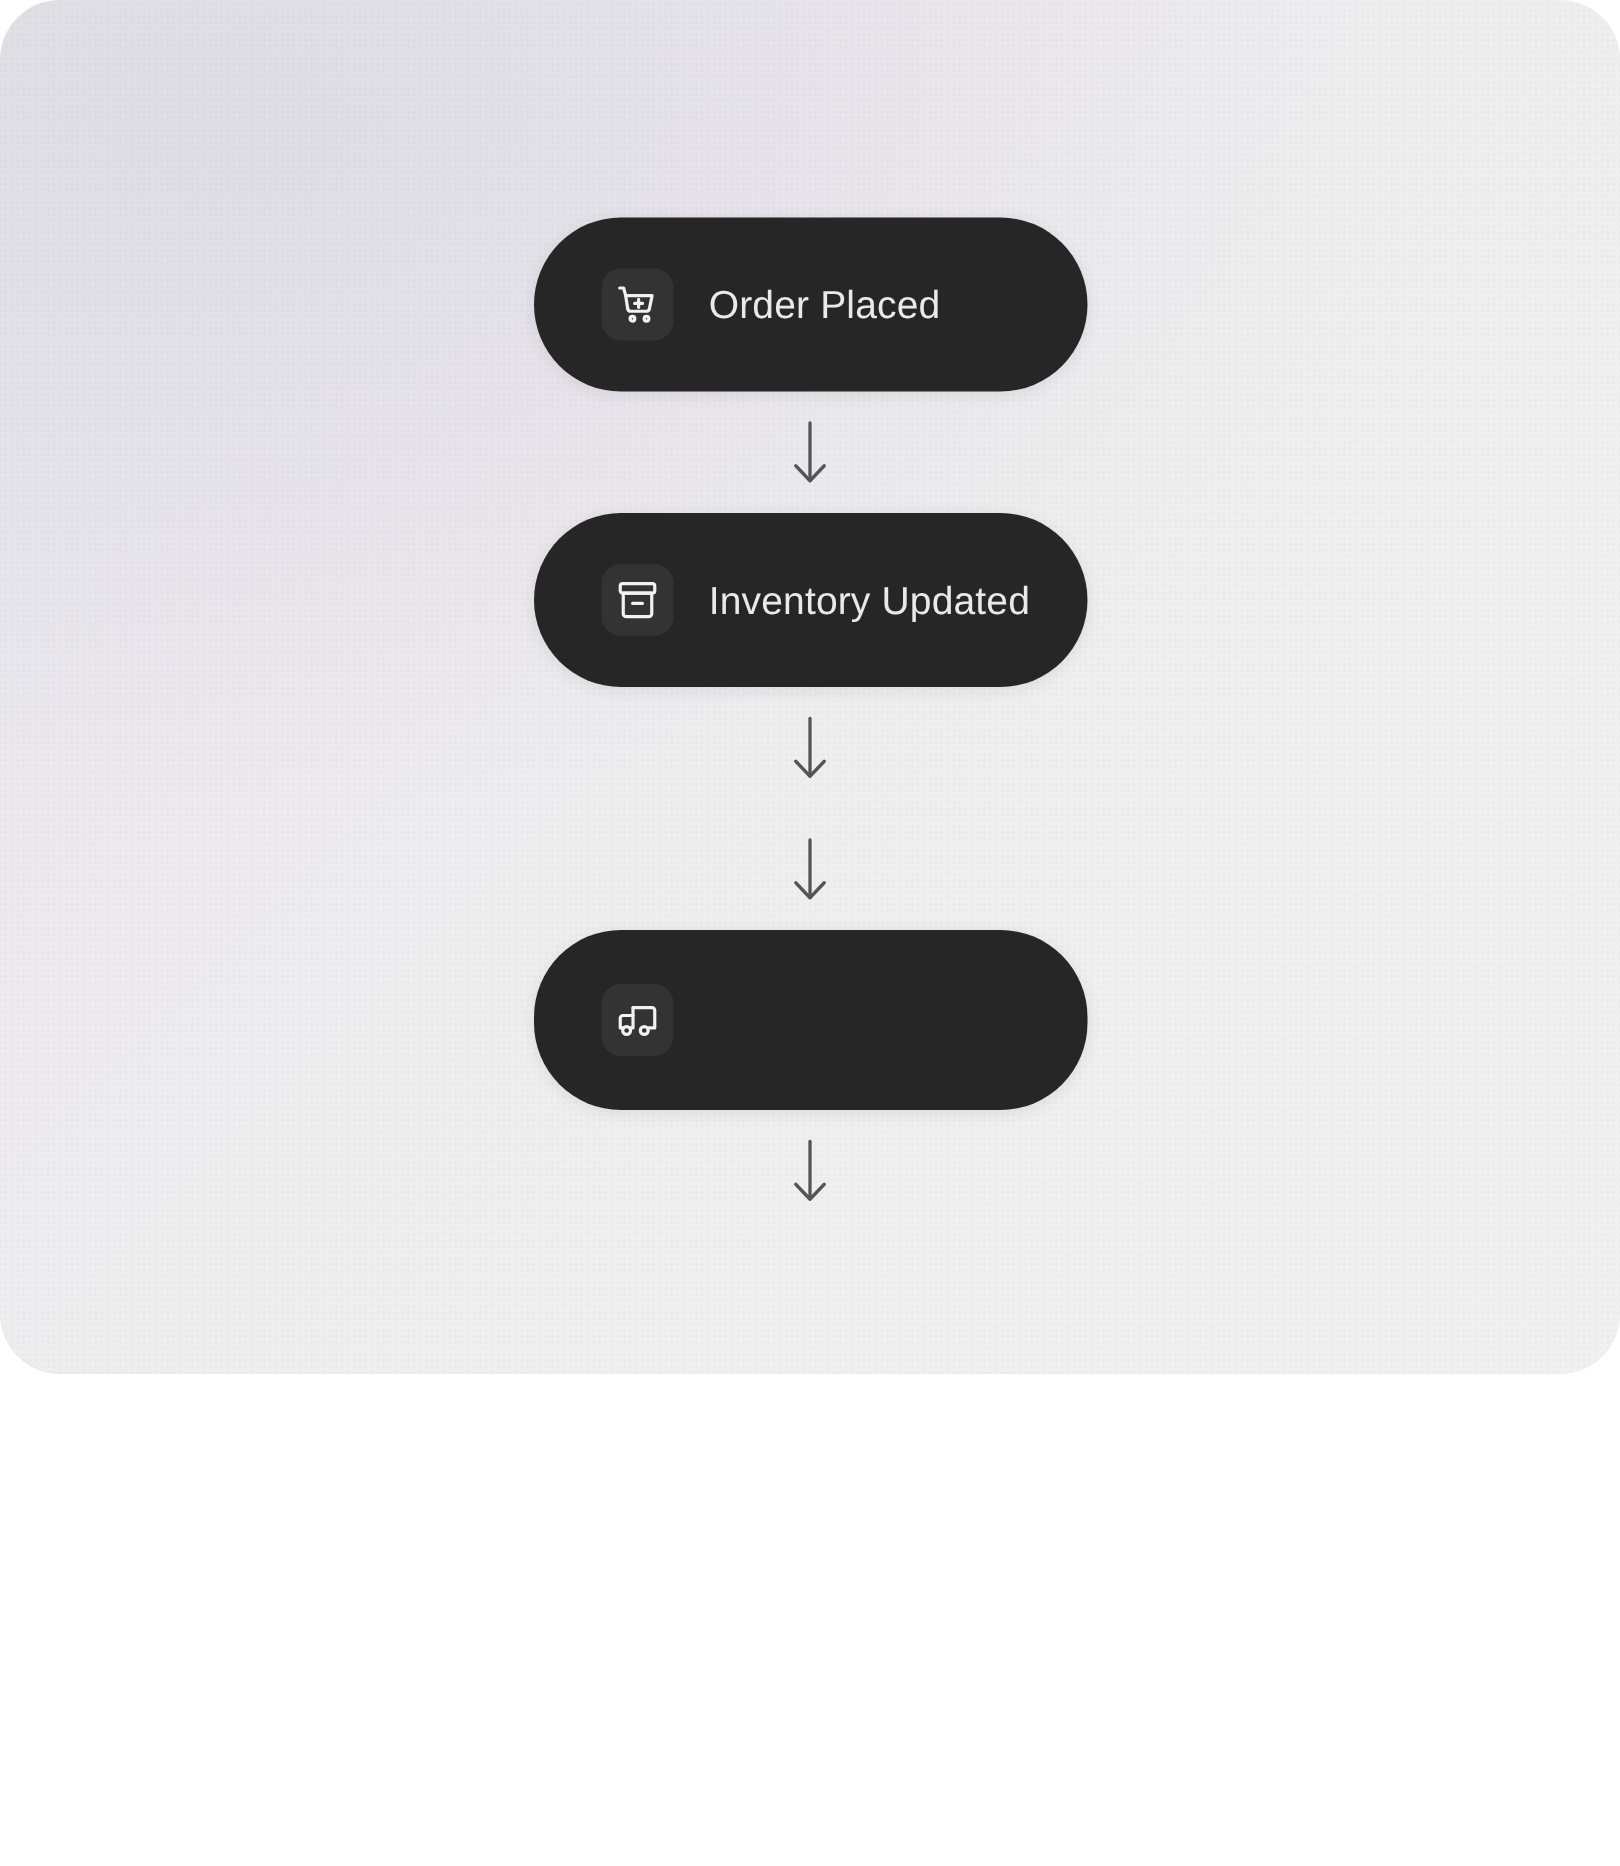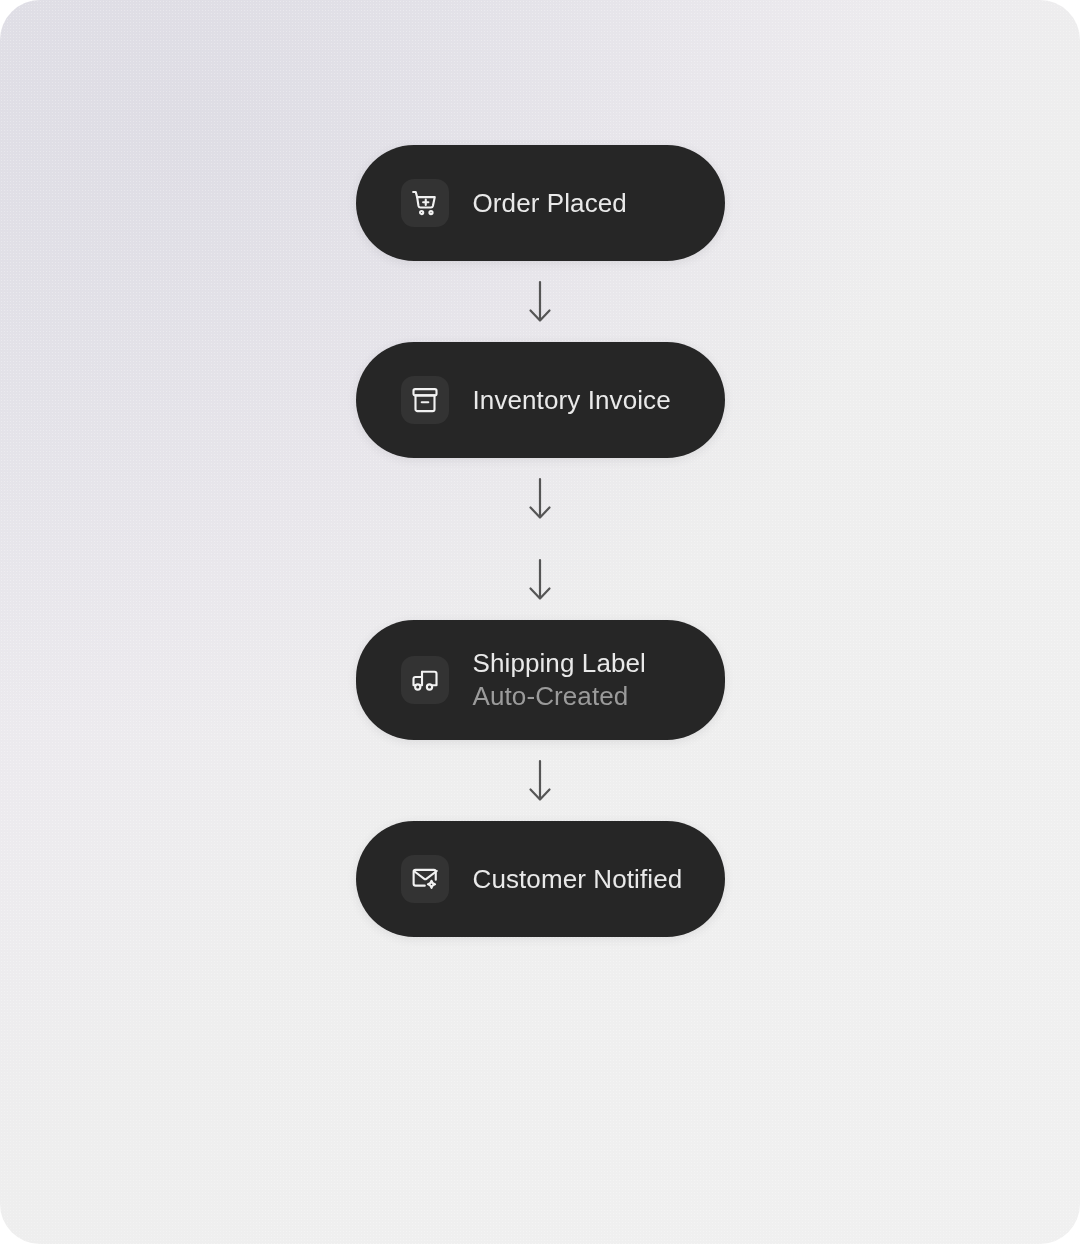--- a/index.html
+++ b/index.html
@@ -10,21 +10,21 @@
     overflow: hidden;
   }
   body {
     font-family: "Liberation Sans", sans-serif;
     background: #ffffff;
   }
 
   #canvas {
     position: relative;
     width: 1080px;
-    height: 1244px;
+    height: 916px;
     border-radius: 40px;
     overflow: hidden;
     background:
       linear-gradient(135deg,
         #e5e4ea 0%,
         #e8e7ec 18%,
         #eceaee 34%,
         #eeeeee 52%,
         #efefef 70%,
         #f0f0f0 100%);
@@ -159,21 +159,21 @@
 
     <div class="node">
       <div class="icon-tile">
         <svg viewBox="0 0 24 24" fill="none" stroke="#f2f2f2" stroke-width="1.7" stroke-linecap="round" stroke-linejoin="round">
           <rect x="2.8" y="3.3" width="18.4" height="5" rx="1.3"></rect>
           <path d="M4.4 8.3h15.2v11a1.6 1.6 0 0 1-1.6 1.6H6a1.6 1.6 0 0 1-1.6-1.6v-11z"></path>
           <path d="M9.4 13.8h5.2"></path>
         </svg>
       </div>
       <div class="labels">
-        <div class="label-main">Inventory Invoice</div>
+        <div class="label-main">Inventory Updated</div>
       </div>
     </div>
 
     <div class="connector">
       <svg viewBox="0 0 34 48" fill="none" stroke="#555555" stroke-width="2.2" stroke-linecap="round" stroke-linejoin="round">
         <path d="M17 4v38"></path>
         <path d="M7.5 32.5 17 42.5 26.5 32.5"></path>
       </svg>
     </div>
 
@@ -188,40 +188,24 @@
     <div class="node two-line">
       <div class="icon-tile">
         <svg viewBox="0 0 24 24" fill="none" stroke="#f2f2f2" stroke-width="1.7" stroke-linecap="round" stroke-linejoin="round">
           <path d="M9.6 5.4h10.1a1.5 1.5 0 0 1 1.5 1.5v9.3h-3.1"></path>
           <path d="M9.6 5.4v10.8H8.1"></path>
           <path d="M9.6 9.6H4.3a1.5 1.5 0 0 0-1.5 1.5v5.1h1.7"></path>
           <circle cx="6.2" cy="17.6" r="2.1"></circle>
           <circle cx="15.6" cy="17.6" r="2.1"></circle>
         </svg>
       </div>
-      <div class="labels">
-        <div class="label-main">Shipping Label</div>
-        <div class="label-sub">Auto-Created</div>
-      </div>
-    </div>
-
-    <div class="connector">
-      <svg viewBox="0 0 34 48" fill="none" stroke="#555555" stroke-width="2.2" stroke-linecap="round" stroke-linejoin="round">
-        <path d="M17 4v38"></path>
-        <path d="M7.5 32.5 17 42.5 26.5 32.5"></path>
-      </svg>
-    </div>
-
-    <div class="node">
-      <div class="icon-tile">
-        <svg viewBox="0 0 24 24" fill="none" stroke="#f2f2f2" stroke-width="1.7" stroke-linecap="round" stroke-linejoin="round">
-          <path d="M20.6 12.6V6.2a1.5 1.5 0 0 0-1.5-1.5H4.4a1.5 1.5 0 0 0-1.5 1.5v9.6a1.5 1.5 0 0 0 1.5 1.5h7.4"></path>
-          <path d="M3.1 5.6l8.3 6.3a1.4 1.4 0 0 0 1.7 0l8.3-6.3"></path>
-          <path d="M17.2 13.4c.35 1.75 1.1 2.5 2.85 2.85-1.75.35-2.5 1.1-2.85 2.85-.35-1.75-1.1-2.5-2.85-2.85 1.75-.35 2.5-1.1 2.85-2.85z"></path>
-        </svg>
-      </div>
-      <div class="labels">
-        <div class="label-main">Customer Notified</div>
-      </div>
-    </div>
+    </div>
+
+    <div class="connector">
+      <svg viewBox="0 0 34 48" fill="none" stroke="#555555" stroke-width="2.2" stroke-linecap="round" stroke-linejoin="round">
+        <path d="M17 4v38"></path>
+        <path d="M7.5 32.5 17 42.5 26.5 32.5"></path>
+      </svg>
+    </div>
+
 
   </div>
 </div>
 
 </body></html>

